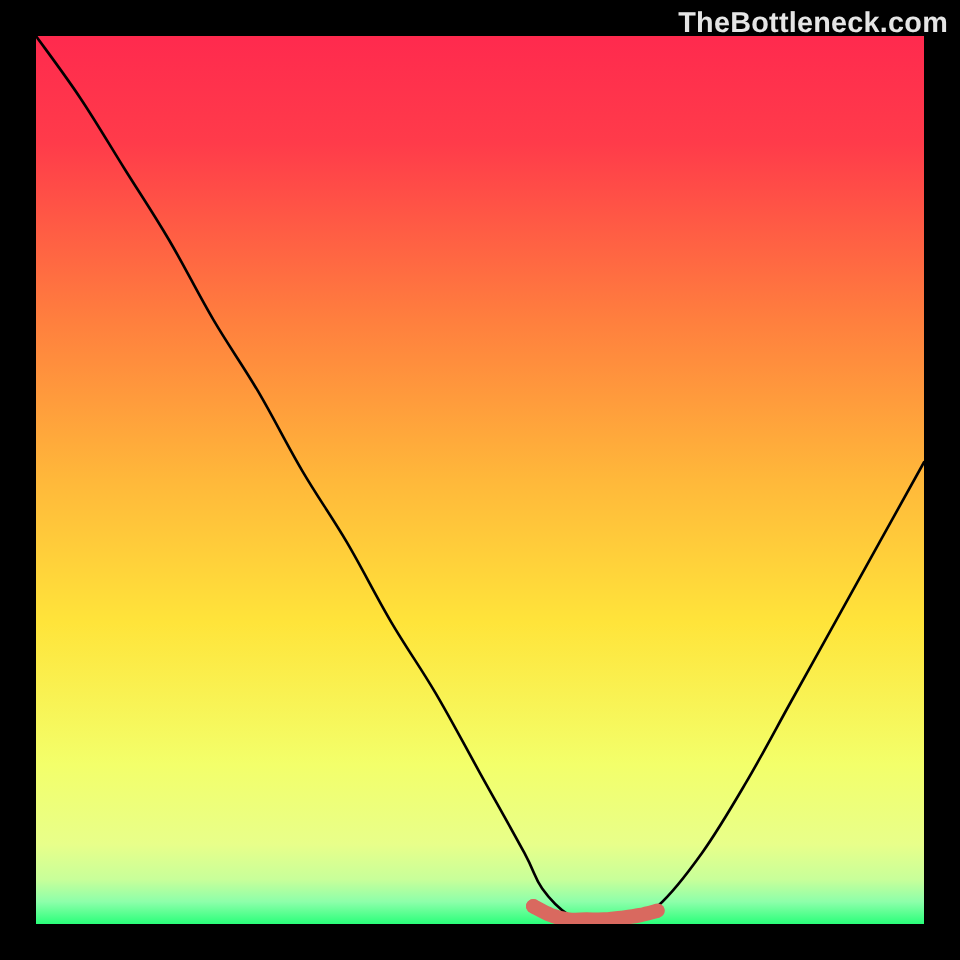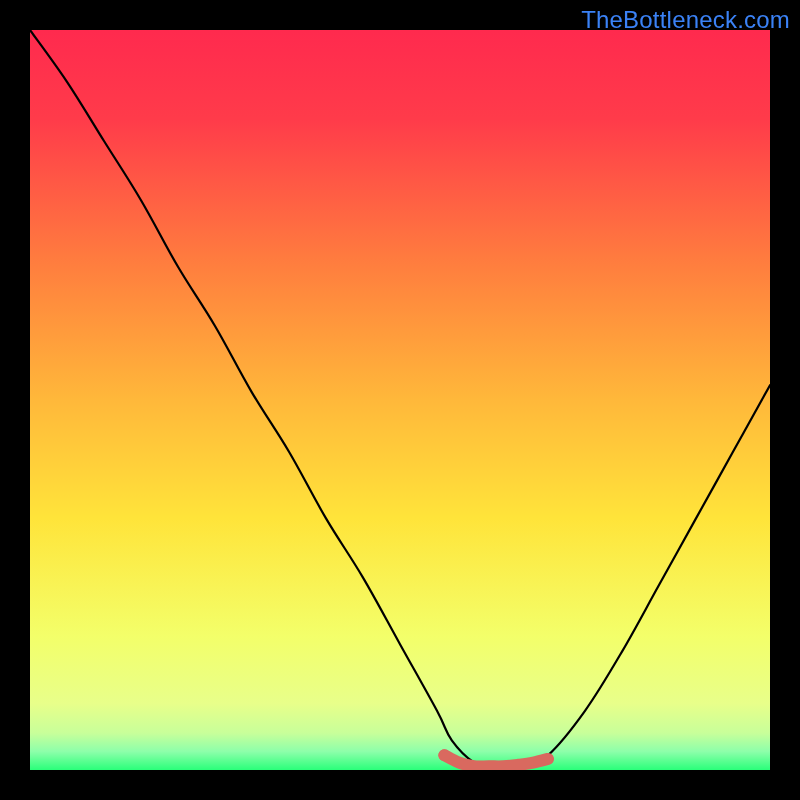--- a/index.html
+++ b/index.html
@@ -9,22 +9,22 @@
     width: 800px;
     height: 800px;
     background: #000;
   }
   .watermark {
     position: absolute;
     top: 6px;
     right: 10px;
     font-family: Arial, Helvetica, sans-serif;
     font-size: 24px;
-    font-weight: 400;
-    color: #3b82f6;
+    font-weight: 700;
+    color: #e5e5e5;
     letter-spacing: 0.2px;
     z-index: 5;
   }
   .plot-area {
     position: absolute;
     left: 30px;
     top: 30px;
     width: 740px;
     height: 740px;
     overflow: hidden;

